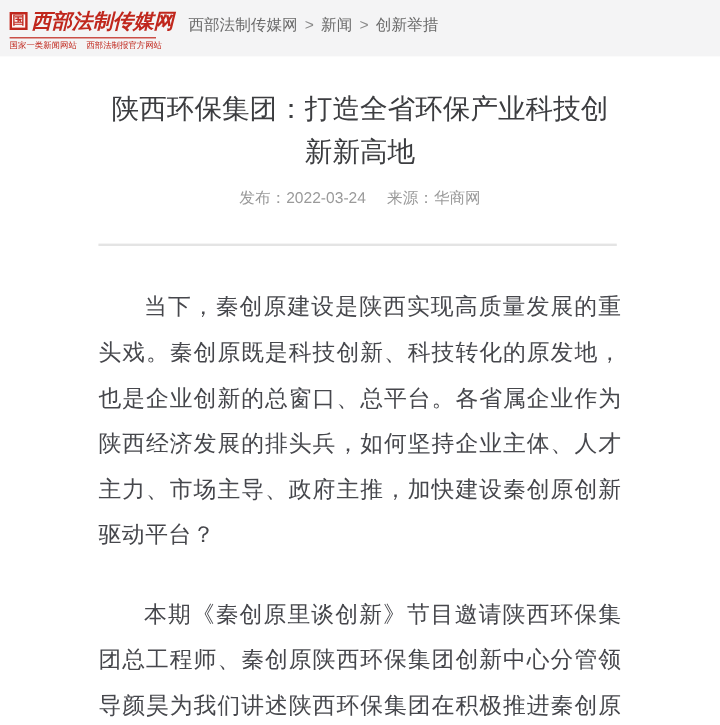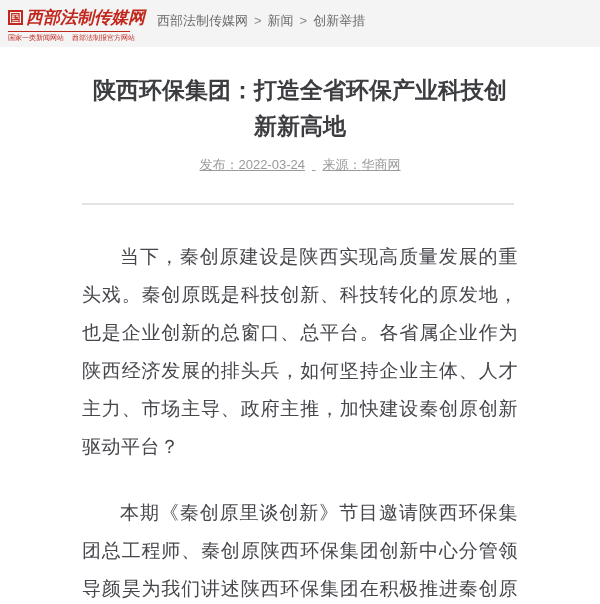--- a/index.html
+++ b/index.html
@@ -82,31 +82,30 @@
 
   
   .article {
     width: 436px;
     margin: 0 auto;
   }
   .article-title {
     margin-top: 25px;
     font-size: 23px;
     line-height: 36px;
-    font-weight: bold;
+    font-weight: normal;
     color: #3c3d40;
     text-align: center;
     font-family: "Liberation Sans", "DejaVu Sans", sans-serif;
   }
   .article-meta {
     margin-top: 12px;
     text-align: center;
     font-size: 13px;
     color: #9a9a9a;
-    text-decoration: underline;
   }
   .article-meta .meta-group { margin: 0 7px; }
   .divider {
     margin-top: 29px;
     height: 2px;
     background: #e4e4e4;
     border: none;
     width: 432px;
   }
   .article-body { margin-top: 33px; }

